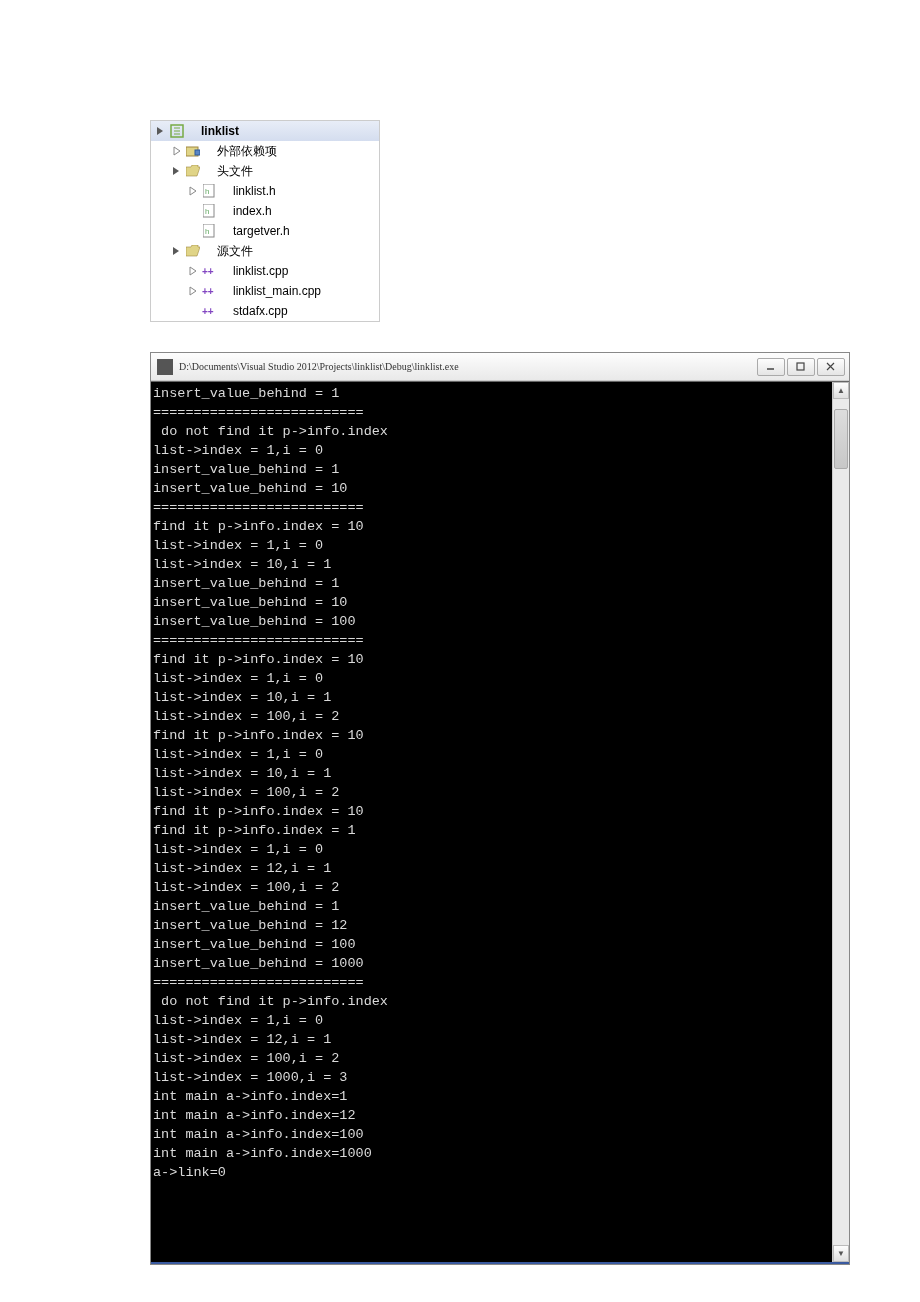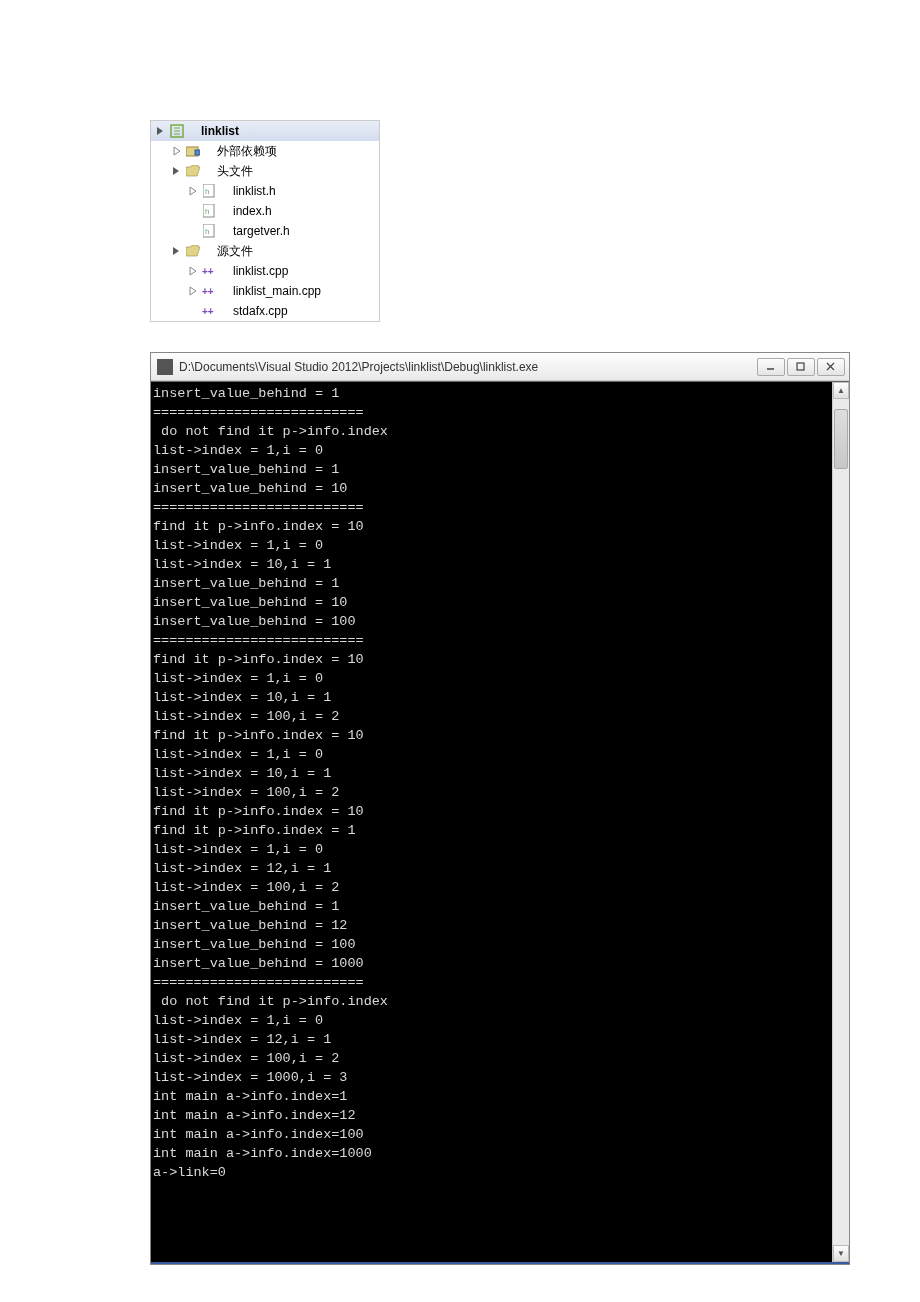--- a/index.html
+++ b/index.html
@@ -11,21 +11,21 @@
     .tree-row.bold .label { font-weight: bold; }
     .expander { width: 12px; height: 12px; display: inline-flex; align-items: center; justify-content: center; margin-right: 2px; cursor: pointer; flex-shrink: 0; }
     .expander-spacer { width: 14px; display: inline-block; flex-shrink: 0; }
     .indent { display: inline-block; flex-shrink: 0; }
     .icon { width: 16px; height: 16px; display: inline-flex; align-items: center; justify-content: center; margin-right: 4px; flex-shrink: 0; font-size: 10px; }
     .label { color: #000; padding-left: 12px; }
 
     .console-window { margin: 30px 0 0 150px; width: 700px; border: 1px solid #888; background: #f0f0f0; }
     .titlebar { height: 28px; display: flex; align-items: center; background: linear-gradient(#fdfdfd, #e9e9e9); border-bottom: 1px solid #ccc; }
     .title-icon { width: 16px; height: 16px; margin: 0 6px; background: #555; display: inline-block; }
-    .title-text { flex: 1; font-size: 12px; color: #333; }
+    .title-text { flex: 1; font-size: 10px; color: #333; font-family: Liberation Serif, serif; }
     .win-buttons { display: flex; margin-right: 4px; }
     .win-btn { width: 28px; height: 18px; border: 1px solid #aaa; background: linear-gradient(#fdfdfd, #e5e5e5); margin-left: 2px; display: flex; align-items: center; justify-content: center; font-size: 10px; color: #444; cursor: pointer; border-radius: 2px; }
 
     .console-body { display: flex; background: #a21caf; border-top: 1px solid #666; }
     .console-out { flex: 1; background: #000; color: #dadada; font-family: "NSimSun","SimSun","Courier New",monospace; font-size: 13.5px; line-height: 19px; padding: 2px 2px 2px 2px; white-space: pre; overflow: hidden; min-height: 880px; }
     .scrollbar { width: 17px; background: #f0f0f0; display: flex; flex-direction: column; border-left: 1px solid #ccc; }
     .sb-btn { height: 17px; background: linear-gradient(#fdfdfd, #e0e0e0); border: 1px solid #bbb; display: flex; align-items: center; justify-content: center; font-size: 8px; color: #555; cursor: pointer; }
     .sb-track { flex: 1; background: #eaeaea; position: relative; }
     .sb-thumb { position: absolute; left: 1px; right: 1px; top: 10px; height: 60px; background: linear-gradient(#ddd, #c7c7c7); border: 1px solid #aaa; border-radius: 2px; cursor: pointer; }
     .console-bottom-border { height: 2px; background: #3a5aa0; }

